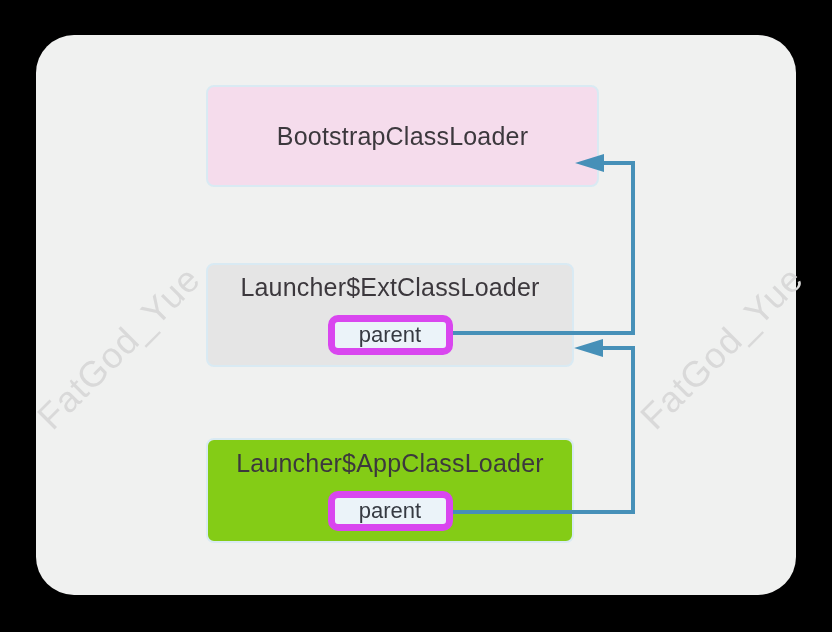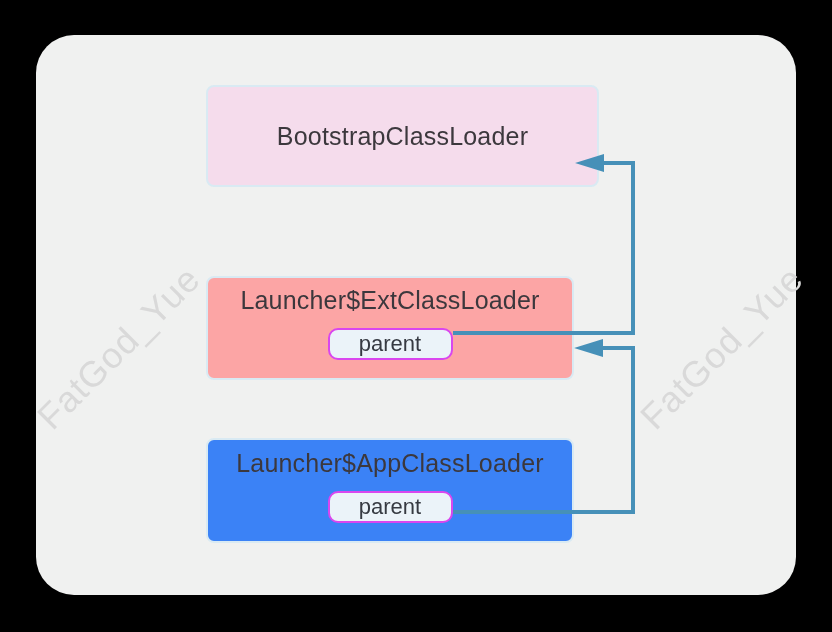--- a/index.html
+++ b/index.html
@@ -53,40 +53,38 @@
   }
   .node-bootstrap {
     left: 206px; top: 85px;
     width: 393px; height: 102px;
     background: #f5dcec;
     justify-content: center;
   }
   .node-ext {
     left: 206px; top: 263px;
     width: 368px; height: 104px;
-    background: #fca5a5;
+    background: #e5e5e5;
     padding-top: 8px;
-    margin-top: 13px;
   }
   .node-app {
     left: 206px; top: 438px;
     width: 368px; height: 105px;
-    background: #3b82f6;
+    background: #84cc16;
     padding-top: 9px;
   }
   .parent-box {
     margin-top: 13px;
     width: 125px;
-    height: 32px;
+    height: 40px;
     box-sizing: border-box;
     background: #ebf3f9;
-    border: 2px solid #d946ef;
+    border: 7px solid #d946ef;
     border-radius: 10px;
     display: flex;
-    align-items: center;
     justify-content: center;
     font-size: 22px;
     color: #363a42;
   }
   svg.arrows {
     position: absolute;
     left: 0; top: 0;
     width: 832px;
     height: 632px;
     pointer-events: none;

